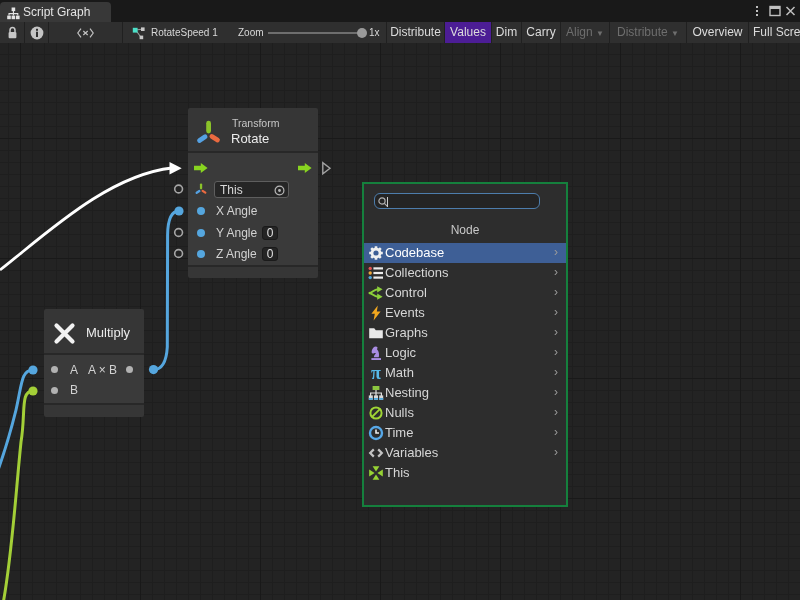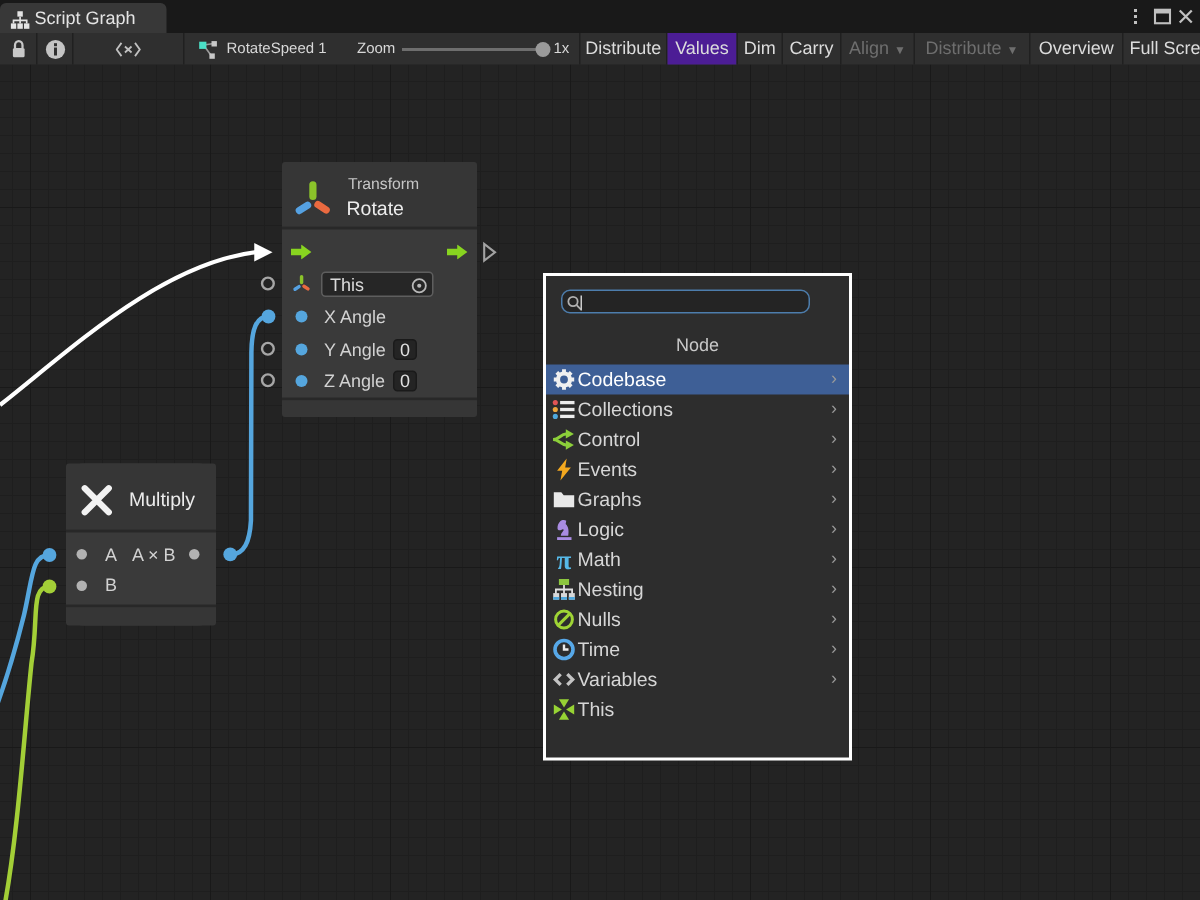--- a/index.html
+++ b/index.html
@@ -35,21 +35,21 @@
   .node { position:absolute; background:#3a3a3a; border-radius:12px; }
   .nhead { position:absolute; left:0; top:0; width:100%; background:#363636; border-radius:2px 2px 0 0; }
   .nfoot { position:absolute; left:0; bottom:0; width:100%; background:#363636; border-radius:0 0 2px 2px; }
   .ndiv { position:absolute; left:0; width:100%; height:2px; background:#282828; }
   .prow { position:absolute; color:#d2d2d2; font-size:12px; }
   .pdot { position:absolute; border-radius:50%; }
   .vbox { position:absolute; width:16px; height:14px; background:#242424; border:1px solid #1a1a1a;
     border-radius:3px; color:#e0e0e0; font-size:12px; line-height:13px; text-align:center; }
   
   #finder { position:absolute; left:362px; top:182px; width:206px; height:325px;
-    background:#2d2d2d; border:2px solid #ffffff; }
+    background:#2d2d2d; border:2px solid #15803d; }
   #search { position:absolute; left:10px; top:9px; width:166px; height:16px; background:#242424;
     border:1px solid #4d7dac; border-radius:6px; }
   #nodelbl { position:absolute; left:0; top:39px; width:100%; text-align:center;
     font-size:12px; color:#c8c8c8; }
   .frow { position:absolute; left:0; width:202px; height:20px; color:#d6d6d6; font-size:13px; }
   .frow.sel { background:#3e5f96; color:#ffffff; }
   .frow .ficon { position:absolute; left:4px; top:2px; }
   .frow .flabel { position:absolute; left:21px; top:2px; }
   .frow .chev { position:absolute; left:190px; top:2px; color:#9a9a9a; font-size:12px; }
 </style>

